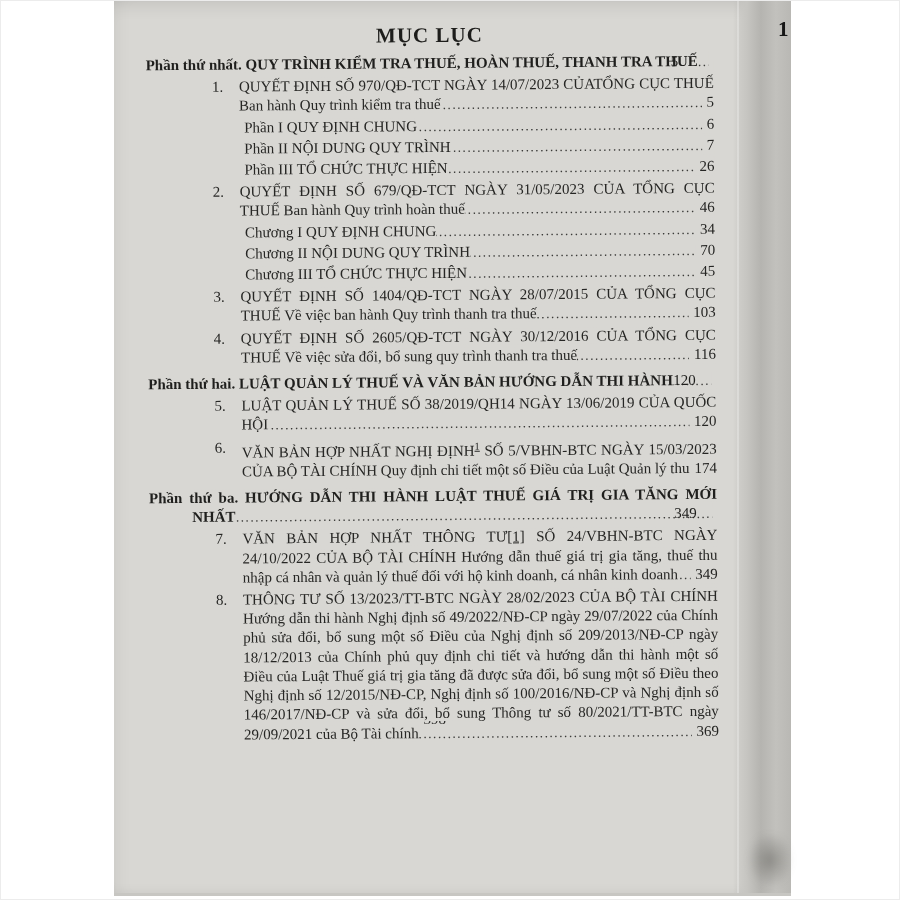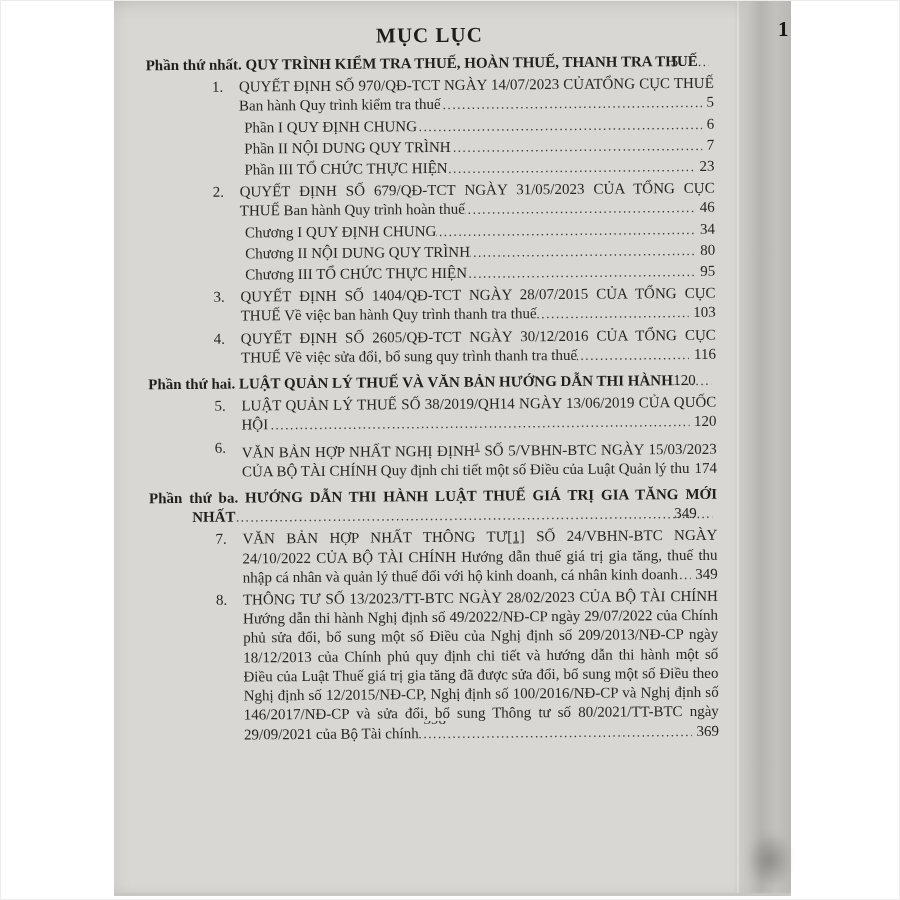--- a/index.html
+++ b/index.html
@@ -93,25 +93,25 @@
 
 <div class="photo">
   <div class="paper">
     <div class="content">
       <div class="title">MỤC LỤC</div>
       <div class="sections">
           <div class="entry heading"><div class="dots">............................................................................................................................................................................................................................</div><span class="txt">Phần thứ nhất. QUY TRÌNH KIỂM TRA THUẾ, HOÀN THUẾ, THANH TRA THUẾ</span><span class="pg">5</span></div>
           <div class="entry item"><span class="num">1.</span><div class="dots">............................................................................................................................................................................................................................</div><span class="txt"><span>QUYẾT ĐỊNH SỐ 970/QĐ-TCT NGÀY 14/07/2023 CỦATỔNG CỤC THUẾ Ban hành Quy trình kiểm tra thuế</span></span><span class="pg">5</span></div>
           <div class="entry sub"><div class="dots">............................................................................................................................................................................................................................</div><span class="txt"><span>Phần I QUY ĐỊNH CHUNG</span></span><span class="pg">6</span></div>
           <div class="entry sub"><div class="dots">............................................................................................................................................................................................................................</div><span class="txt"><span>Phần II NỘI DUNG QUY TRÌNH</span></span><span class="pg">7</span></div>
-          <div class="entry sub"><div class="dots">............................................................................................................................................................................................................................</div><span class="txt"><span>Phần III TỔ CHỨC THỰC HIỆN</span></span><span class="pg">23</span></div>
+          <div class="entry sub"><div class="dots">............................................................................................................................................................................................................................</div><span class="txt"><span>Phần III TỔ CHỨC THỰC HIỆN</span></span><span class="pg">26</span></div>
           <div class="entry item"><span class="num">2.</span><div class="dots">............................................................................................................................................................................................................................</div><span class="txt"><span>QUYẾT ĐỊNH SỐ 679/QĐ-TCT NGÀY 31/05/2023 CỦA TỔNG CỤC THUẾ Ban hành Quy trình hoàn thuế</span></span><span class="pg">46</span></div>
           <div class="entry sub"><div class="dots">............................................................................................................................................................................................................................</div><span class="txt"><span>Chương I QUY ĐỊNH CHUNG</span></span><span class="pg">34</span></div>
-          <div class="entry sub"><div class="dots">............................................................................................................................................................................................................................</div><span class="txt"><span>Chương II NỘI DUNG QUY TRÌNH</span></span><span class="pg">80</span></div>
-          <div class="entry sub"><div class="dots">............................................................................................................................................................................................................................</div><span class="txt"><span>Chương III TỔ CHỨC THỰC HIỆN</span></span><span class="pg">95</span></div>
+          <div class="entry sub"><div class="dots">............................................................................................................................................................................................................................</div><span class="txt"><span>Chương II NỘI DUNG QUY TRÌNH</span></span><span class="pg">70</span></div>
+          <div class="entry sub"><div class="dots">............................................................................................................................................................................................................................</div><span class="txt"><span>Chương III TỔ CHỨC THỰC HIỆN</span></span><span class="pg">45</span></div>
           <div class="entry item"><span class="num">3.</span><div class="dots">............................................................................................................................................................................................................................</div><span class="txt"><span>QUYẾT ĐỊNH SỐ 1404/QĐ-TCT NGÀY 28/07/2015 CỦA TỔNG CỤC THUẾ Về việc ban hành Quy trình thanh tra thuế</span></span><span class="pg">103</span></div>
           <div class="entry item"><span class="num">4.</span><div class="dots">............................................................................................................................................................................................................................</div><span class="txt"><span>QUYẾT ĐỊNH SỐ 2605/QĐ-TCT NGÀY 30/12/2016 CỦA TỔNG CỤC THUẾ Về việc sửa đổi, bổ sung quy trình thanh tra thuế</span></span><span class="pg">116</span></div>
           <div class="entry heading"><div class="dots">............................................................................................................................................................................................................................</div><span class="txt">Phần thứ hai. LUẬT QUẢN LÝ THUẾ VÀ VĂN BẢN HƯỚNG DẪN THI HÀNH</span><span class="pg">120</span></div>
           <div class="entry item"><span class="num">5.</span><div class="dots">............................................................................................................................................................................................................................</div><span class="txt"><span>LUẬT QUẢN LÝ THUẾ SỐ 38/2019/QH14 NGÀY 13/06/2019 CỦA QUỐC HỘI</span></span><span class="pg">120</span></div>
           <div class="entry item"><span class="num">6.</span><div class="dots">............................................................................................................................................................................................................................</div><span class="txt"><span>VĂN BẢN HỢP NHẤT NGHỊ ĐỊNH</span><sup class="fn-sup">1</sup><span> SỐ 5/VBHN-BTC NGÀY 15/03/2023 CỦA BỘ TÀI CHÍNH Quy định chi tiết một số Điều của Luật Quản lý thuế</span></span><span class="pg">174</span></div>
           <div class="entry heading"><div class="dots">............................................................................................................................................................................................................................</div><span class="txt">Phần thứ ba. HƯỚNG DẪN THI HÀNH LUẬT THUẾ GIÁ TRỊ GIA TĂNG MỚI NHẤT</span><span class="pg">349</span></div>
           <div class="entry item"><span class="num">7.</span><div class="dots">............................................................................................................................................................................................................................</div><span class="txt"><span>VĂN BẢN HỢP NHẤT THÔNG TƯ</span><span class="fn-mark">[1]</span><span> SỐ 24/VBHN-BTC NGÀY 24/10/2022 CỦA BỘ TÀI CHÍNH Hướng dẫn thuế giá trị gia tăng, thuế thu nhập cá nhân và quản lý thuế đối với hộ kinh doanh, cá nhân kinh doanh</span></span><span class="pg">349</span></div>
           <div class="entry item"><span class="num">8.</span><div class="dots">............................................................................................................................................................................................................................</div><span class="txt"><span>THÔNG TƯ SỐ 13/2023/TT-BTC NGÀY 28/02/2023 CỦA BỘ TÀI CHÍNH Hướng dẫn thi hành Nghị định số 49/2022/NĐ-CP ngày 29/07/2022 của Chính phủ sửa đổi, bổ sung một số Điều của Nghị định số 209/2013/NĐ-CP ngày 18/12/2013 của Chính phủ quy định chi tiết và hướng dẫn thi hành một số Điều của Luật Thuế giá trị gia tăng đã được sửa đổi, bổ sung một số Điều theo Nghị định số 12/2015/NĐ-CP, Nghị định số 100/2016/NĐ-CP và Nghị định số 146/2017/NĐ-CP và sửa đổi, bổ sung Thông tư số 80/2021/TT-BTC ngày 29/09/2021 của Bộ Tài chính</span></span><span class="pg">369</span></div>
         </div>
       <div class="footer">398</div>

